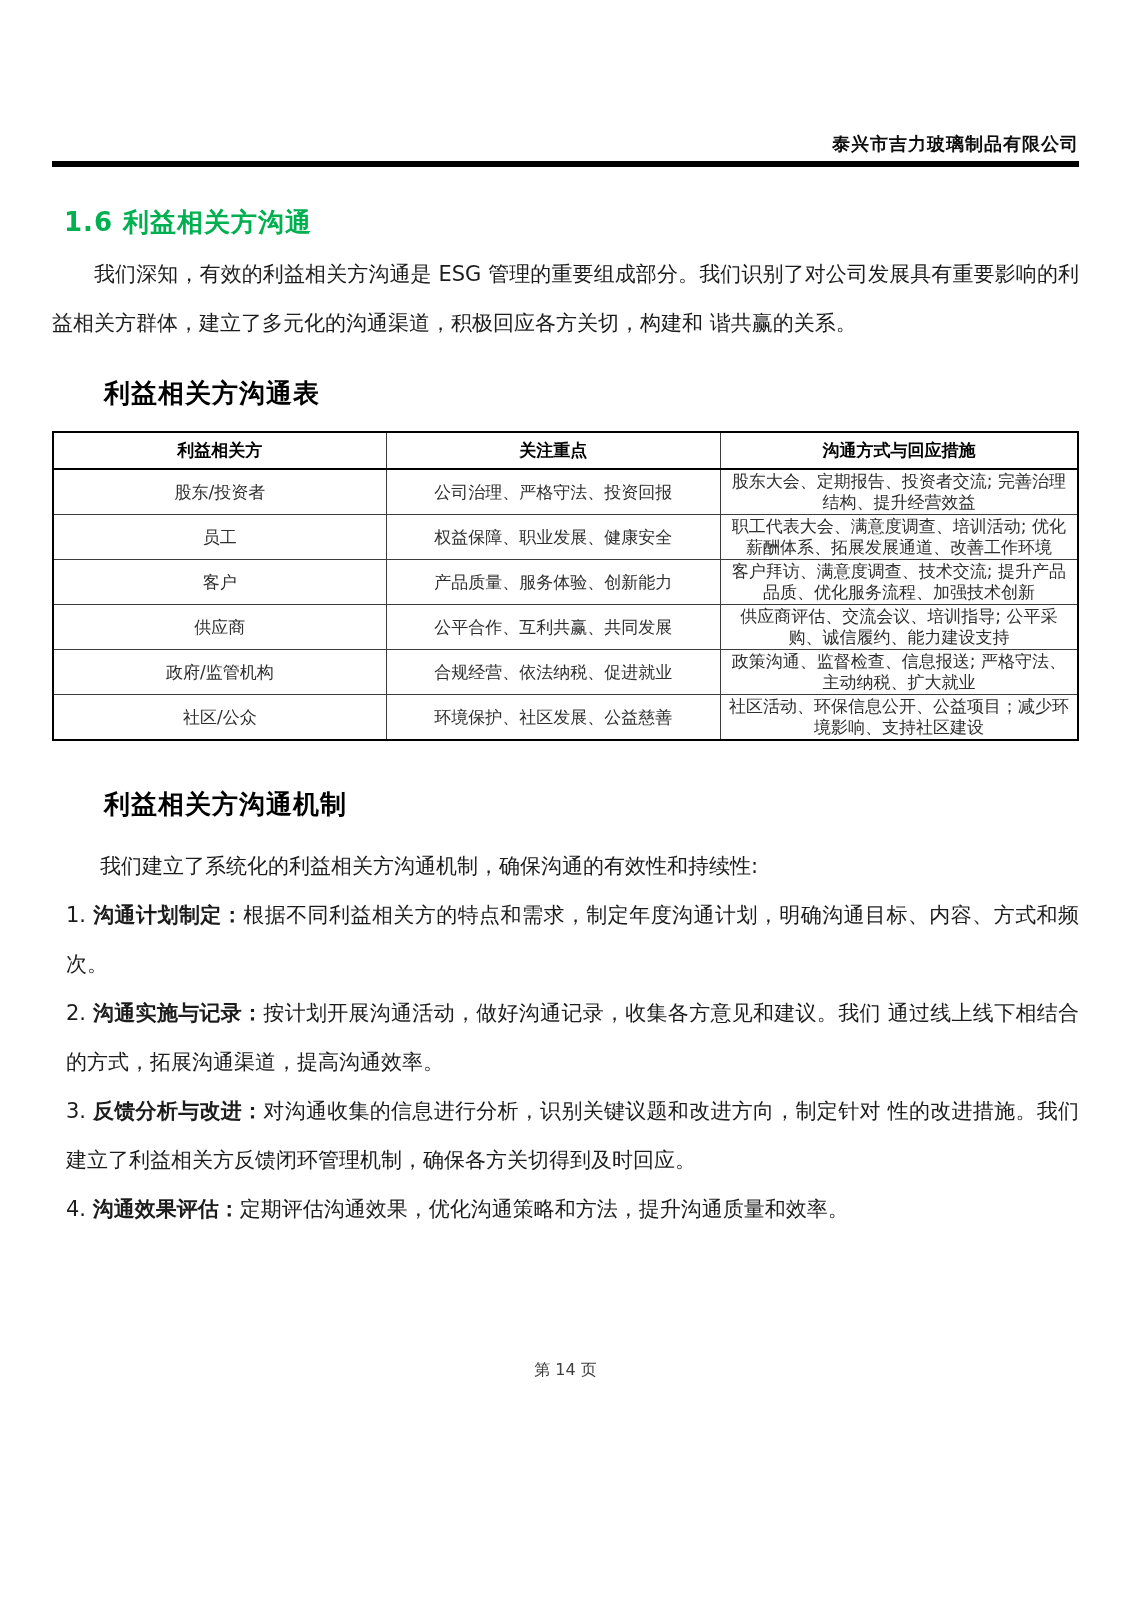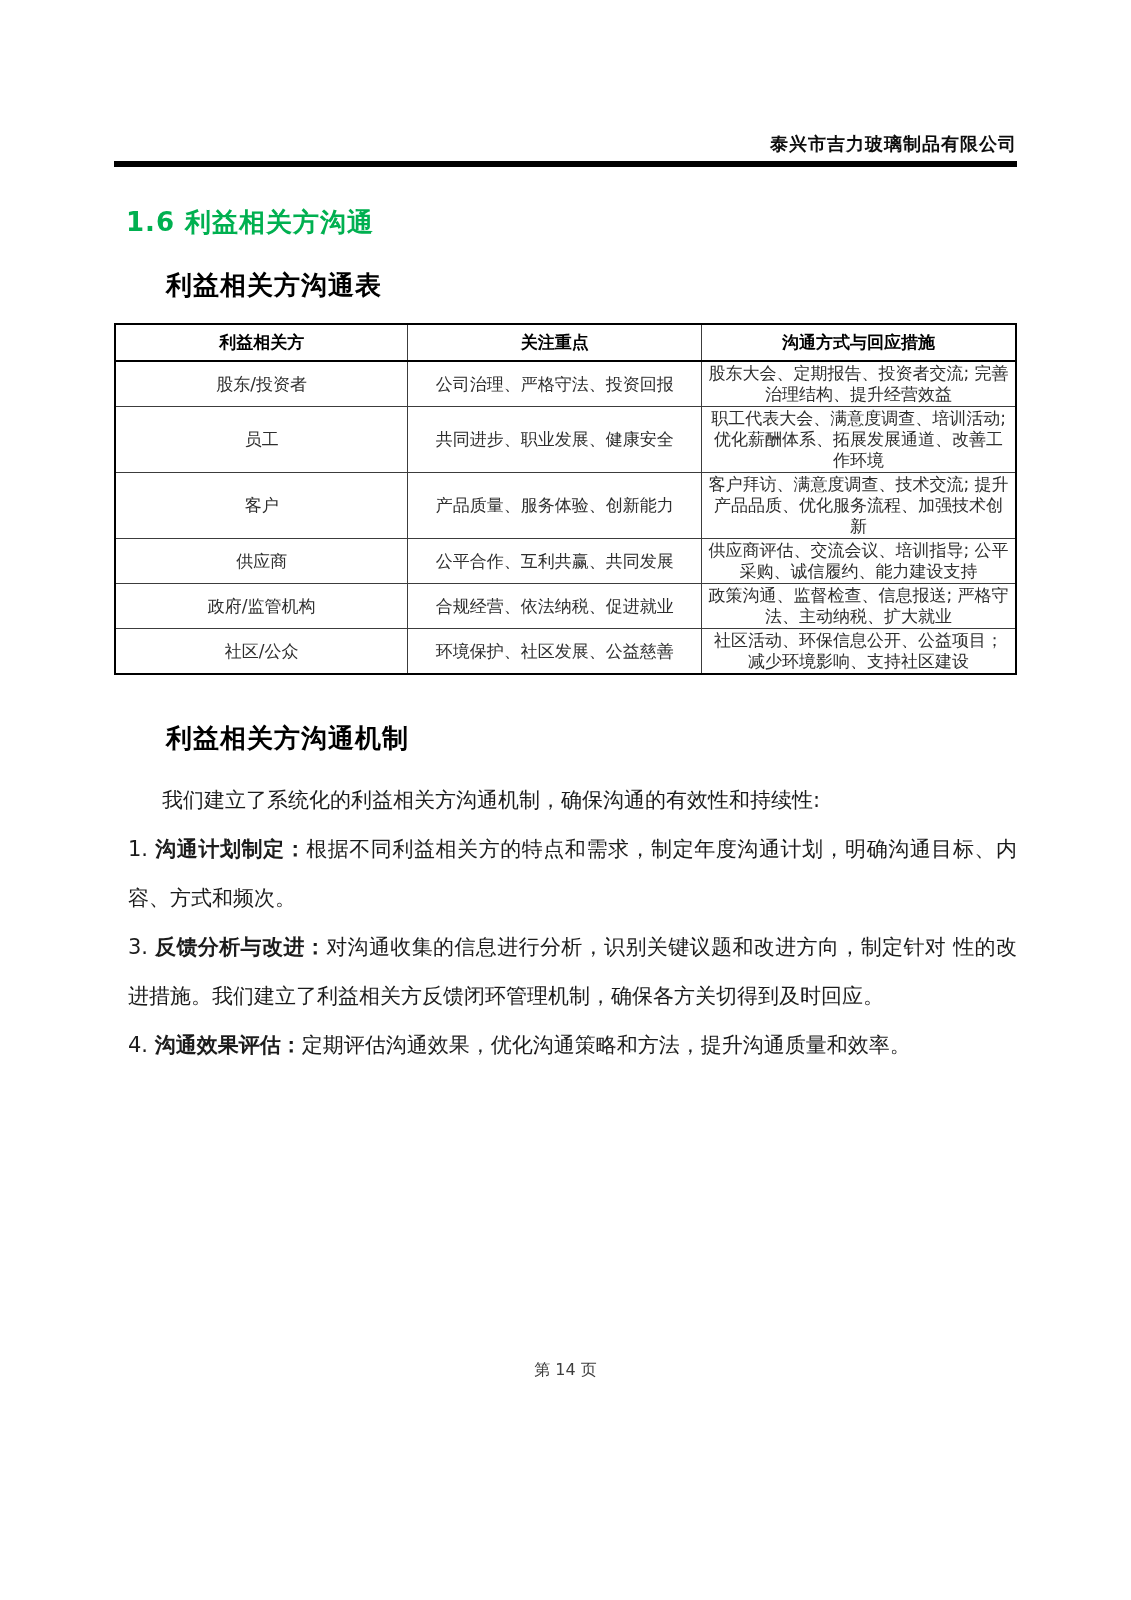--- a/index.html
+++ b/index.html
@@ -4,21 +4,21 @@
 <style>
   html, body { margin: 0; padding: 0; }
   body {
     width: 1131px; height: 1600px;
     background: #ffffff;
     font-family: "DejaVu Sans", "Liberation Sans", sans-serif;
     color: #1c1c1c;
     position: relative;
     overflow: hidden;
   }
-  .content { padding: 0 114px; }
+  .content { padding: 0 52px; }
 
   .company {
     padding-top: 132px;
     text-align: right;
     font-size: 18px;
     font-weight: bold;
     color: #0d0d0d;
     letter-spacing: 1px;
   }
   .rule { height: 6px; background: #000000; margin-top: 5px; }
@@ -103,20 +103,21 @@
 </head>
 <body>
 
 <div class="content">
 
   <div class="company">泰兴市吉力玻璃制品有限公司</div>
   <div class="rule"></div>
 
   <h1 class="sec-title">1.6 利益相关方沟通</h1>
 
+  <p class="lead">我们深知，有效的利益相关方沟通是 ESG 管理的重要组成部分。我们识别了对公司发展具有重要影响的利益相关方群体，建立了多元化的沟通渠道，积极回应各方关切，构建和 谐共赢的关系。</p>
 
   <h2 class="sub-title">利益相关方沟通表</h2>
 
   <table class="stk">
     <colgroup>
         <col class="c1">
         <col class="c2">
         <col class="c3">
       </colgroup>
     <thead>
@@ -127,21 +128,21 @@
       </tr>
     </thead>
     <tbody>
       <tr>
         <td>股东/投资者</td>
         <td>公司治理、严格守法、投资回报</td>
         <td>股东大会、定期报告、投资者交流; 完善治理结构、提升经营效益</td>
       </tr>
       <tr>
         <td>员工</td>
-        <td>共同进步、职业发展、健康安全</td>
+        <td>权益保障、职业发展、健康安全</td>
         <td>职工代表大会、满意度调查、培训活动; 优化薪酬体系、拓展发展通道、改善工作环境</td>
       </tr>
       <tr>
         <td>客户</td>
         <td>产品质量、服务体验、创新能力</td>
         <td>客户拜访、满意度调查、技术交流; 提升产品品质、优化服务流程、加强技术创新</td>
       </tr>
       <tr>
         <td>供应商</td>
         <td>公平合作、互利共赢、共同发展</td>
@@ -159,19 +160,20 @@
       </tr>
     </tbody>
   </table>
 
   <h2 class="sub-title mechanism">利益相关方沟通机制</h2>
 
   <p class="mech-intro">我们建立了系统化的利益相关方沟通机制，确保沟通的有效性和持续性:</p>
 
   <div class="items">
     <p><span>1. </span><b><span>沟通计划制定</span><span>：</span></b><span>根据不同利益相关方的特点和需求，制定年度沟通计划，明确沟通目标、内容、方式和频次。</span></p>
+    <p><span>2. </span><b><span>沟通实施与记录</span><span>：</span></b><span>按计划开展沟通活动，做好沟通记录，收集各方意见和建议。我们 通过线上线下相结合的方式，拓展沟通渠道，提高沟通效率。</span></p>
     <p><span>3. </span><b><span>反馈分析与改进</span><span>：</span></b><span>对沟通收集的信息进行分析，识别关键议题和改进方向，制定针对 性的改进措施。我们建立了利益相关方反馈闭环管理机制，确保各方关切得到及时回应。</span></p>
     <p><span>4. </span><b><span>沟通效果评估</span><span>：</span></b><span>定期评估沟通效果，优化沟通策略和方法，提升沟通质量和效率。</span></p>
   </div>
 
 </div>
 
 <div class="page-footer">第 14 页</div>
 
 </body></html>

